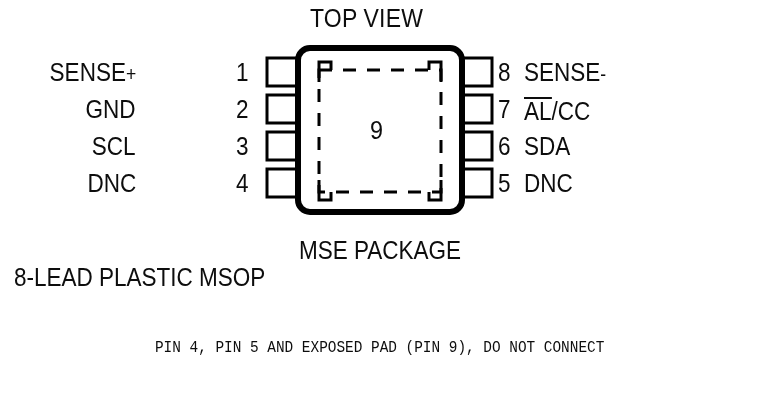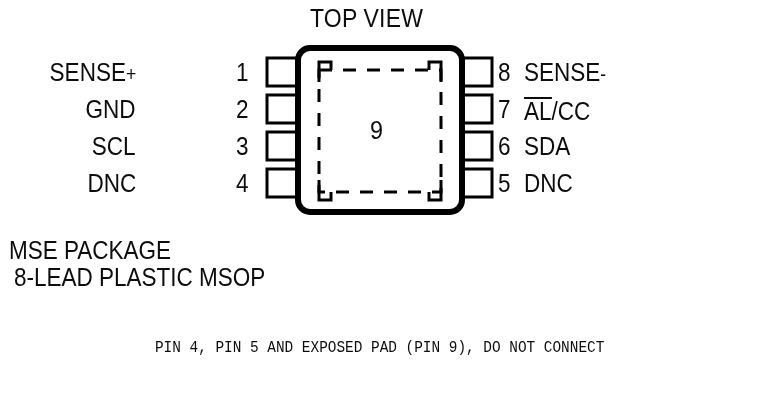--- a/index.html
+++ b/index.html
@@ -70,21 +70,21 @@
   .ovl {
     border-top: 2px solid #0d0d0d;
     padding-top: 0px;
     display: inline-block;
     line-height: 1;
   }
   #pkg-line-1 {
     left: 0;
     top: 238px;
     width: 760px;
-    text-align: left;
+    text-align: center;
     font-size: 25px;
   }
   #pkg-line-1 span, #pkg-line-2 span, #note-line span {
     display: inline-block;
     transform: scaleX(0.9);
     transform-origin: center top;
   }
   #pkg-line-2 {
     left: 0;
     top: 265px;

